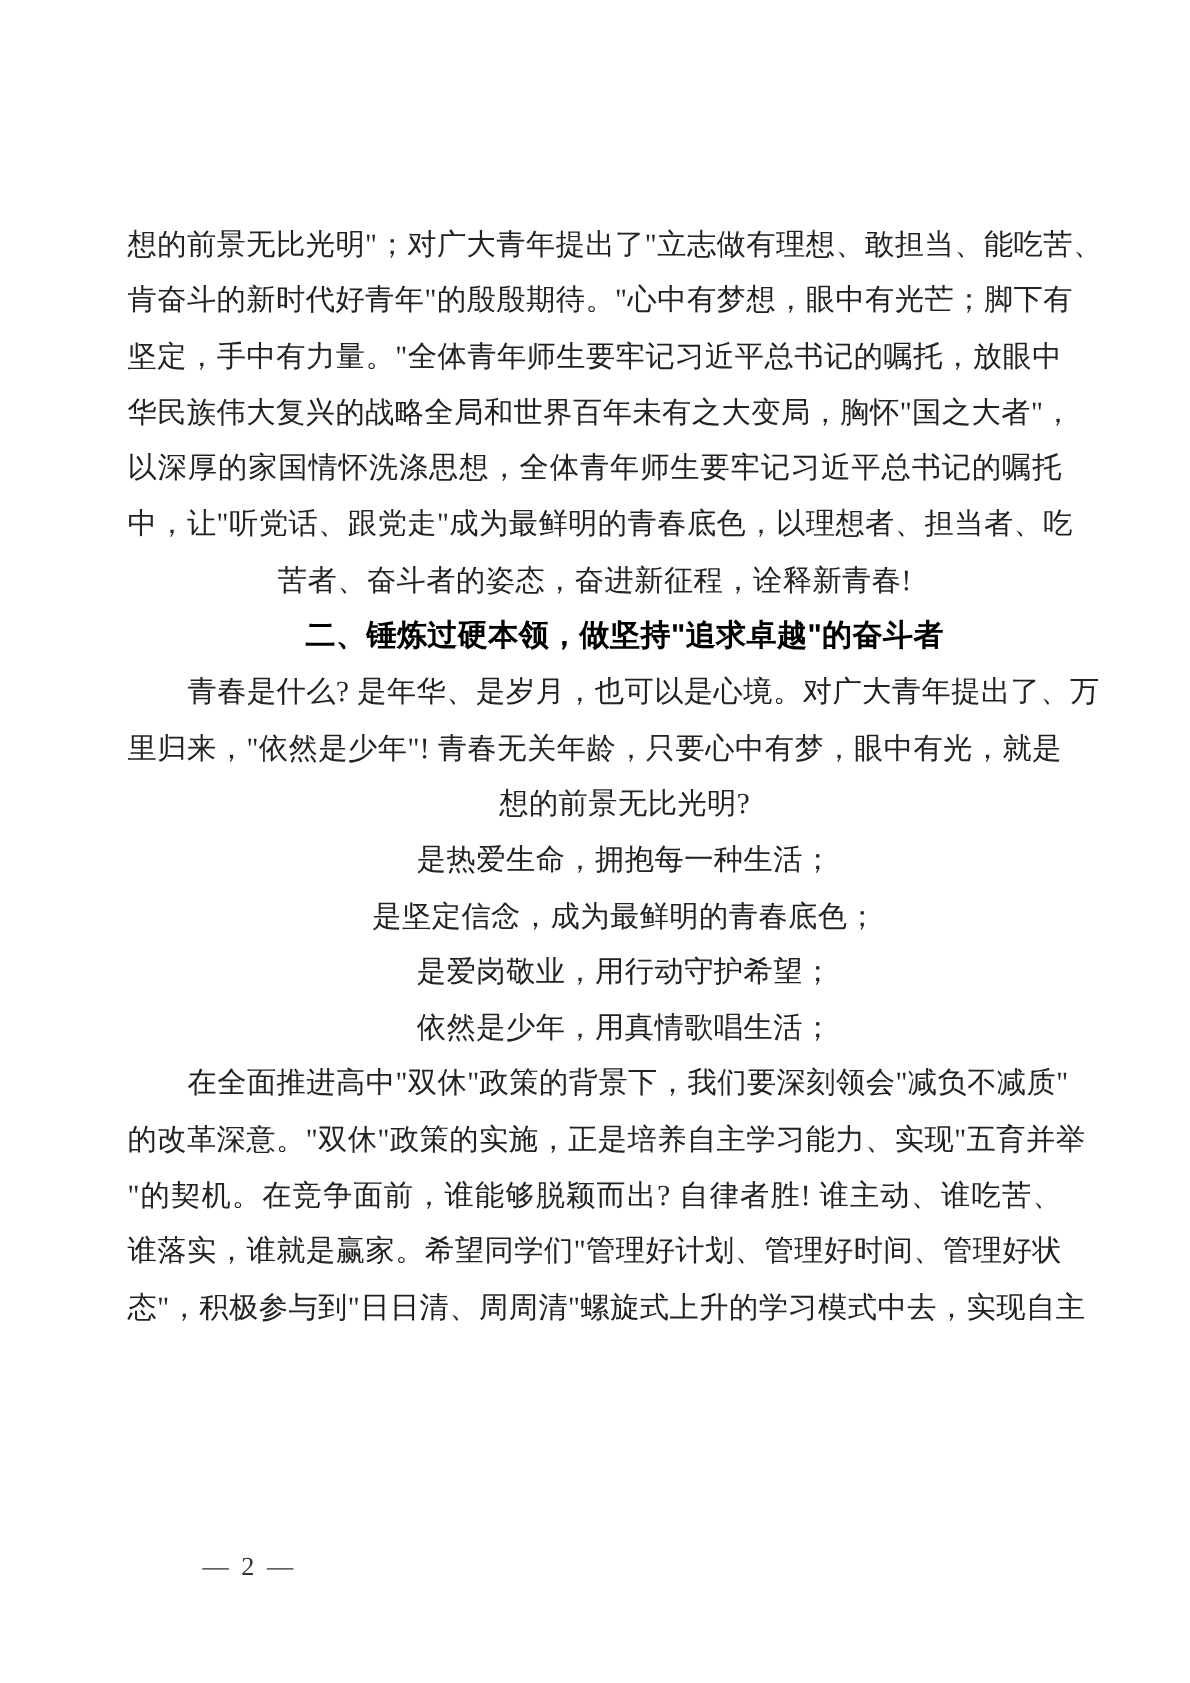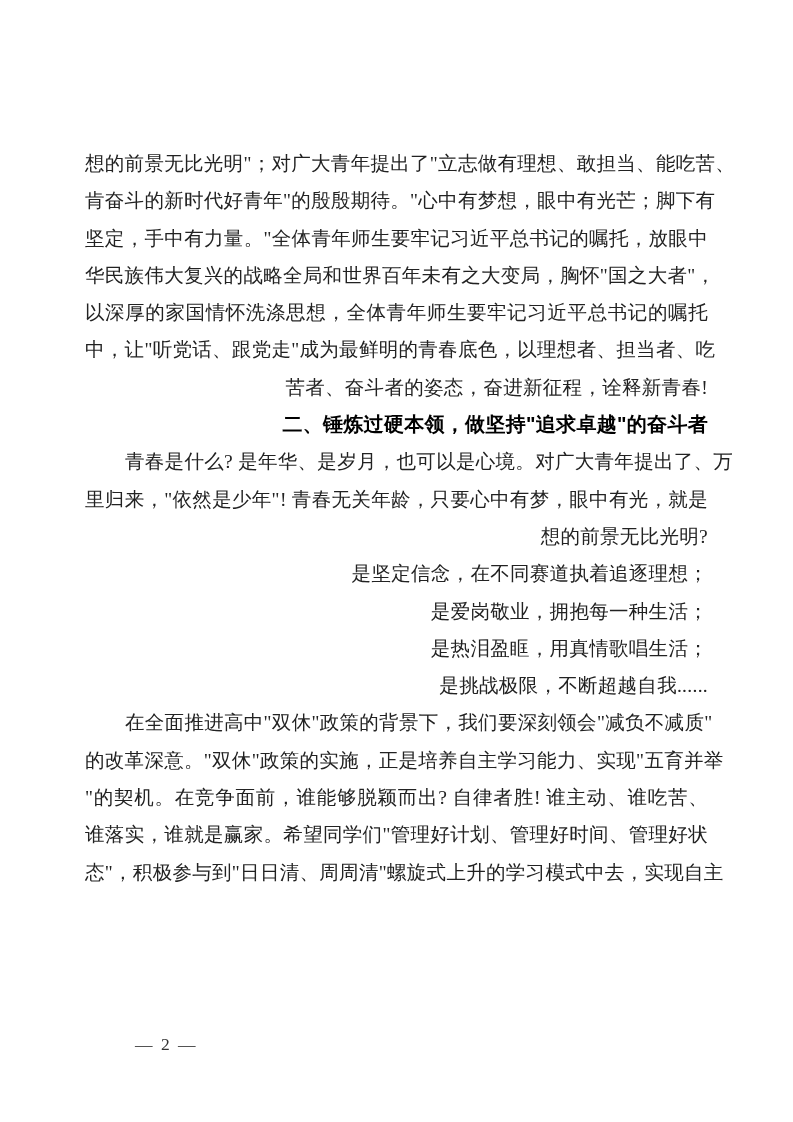--- a/index.html
+++ b/index.html
@@ -20,21 +20,21 @@
     position: absolute;
     left: 85px;
     top: 145px;
     width: 623px;
   }
   .line {
     height: 37.3px;
     line-height: 37.3px;
     font-size: 19.5px;
     white-space: nowrap;
-    text-align: right;
+    text-align: center;
     letter-spacing: 0.3px;
   }
   .line.j {
     text-align: justify;
     text-align-last: justify;
     text-justify: inter-character;
   }
   .line.ind {
     text-indent: 40px;
   }
@@ -65,24 +65,24 @@
       <div class="line j">肯奋斗的新时代好青年"的殷殷期待。"心中有梦想，眼中有光芒；脚下有</div>
       <div class="line j">坚定，手中有力量。"全体青年师生要牢记习近平总书记的嘱托，放眼中</div>
       <div class="line j">华民族伟大复兴的战略全局和世界百年未有之大变局，胸怀"国之大者"，</div>
       <div class="line j">以深厚的家国情怀洗涤思想，全体青年师生要牢记习近平总书记的嘱托</div>
       <div class="line j">中，让"听党话、跟党走"成为最鲜明的青春底色，以理想者、担当者、吃</div>
       <div class="line">苦者、奋斗者的姿态，奋进新征程，诠释新青春!</div>
       <div class="line ind hd">二、锤炼过硬本领，做坚持"追求卓越"的奋斗者</div>
       <div class="line j ind">青春是什么? 是年华、是岁月，也可以是心境。对广大青年提出了、万</div>
       <div class="line j">里归来，"依然是少年"! 青春无关年龄，只要心中有梦，眼中有光，就是</div>
       <div class="line ind">想的前景无比光明?</div>
-      <div class="line ind">是坚定信念，在不同赛道执着追逐理想；</div>
-      <div class="line ind">是爱岗敬业，拥抱每一种生活；</div>
-      <div class="line ind">是热泪盈眶，用真情歌唱生活；</div>
-      <div class="line ind">是挑战极限，不断超越自我......</div>
+      <div class="line ind">是热爱生命，拥抱每一种生活；</div>
+      <div class="line ind">是坚定信念，成为最鲜明的青春底色；</div>
+      <div class="line ind">是爱岗敬业，用行动守护希望；</div>
+      <div class="line ind">依然是少年，用真情歌唱生活；</div>
       <div class="line j ind">在全面推进高中"双休"政策的背景下，我们要深刻领会"减负不减质"</div>
       <div class="line j">的改革深意。"双休"政策的实施，正是培养自主学习能力、实现"五育并举</div>
       <div class="line j">"的契机。在竞争面前，谁能够脱颖而出? 自律者胜! 谁主动、谁吃苦、</div>
       <div class="line j">谁落实，谁就是赢家。希望同学们"管理好计划、管理好时间、管理好状</div>
       <div class="line j">态"，积极参与到"日日清、周周清"螺旋式上升的学习模式中去，实现自主</div>
     </div>
   <div class="footer">
     <span>— 2 —</span>
   </div>
 </div>

